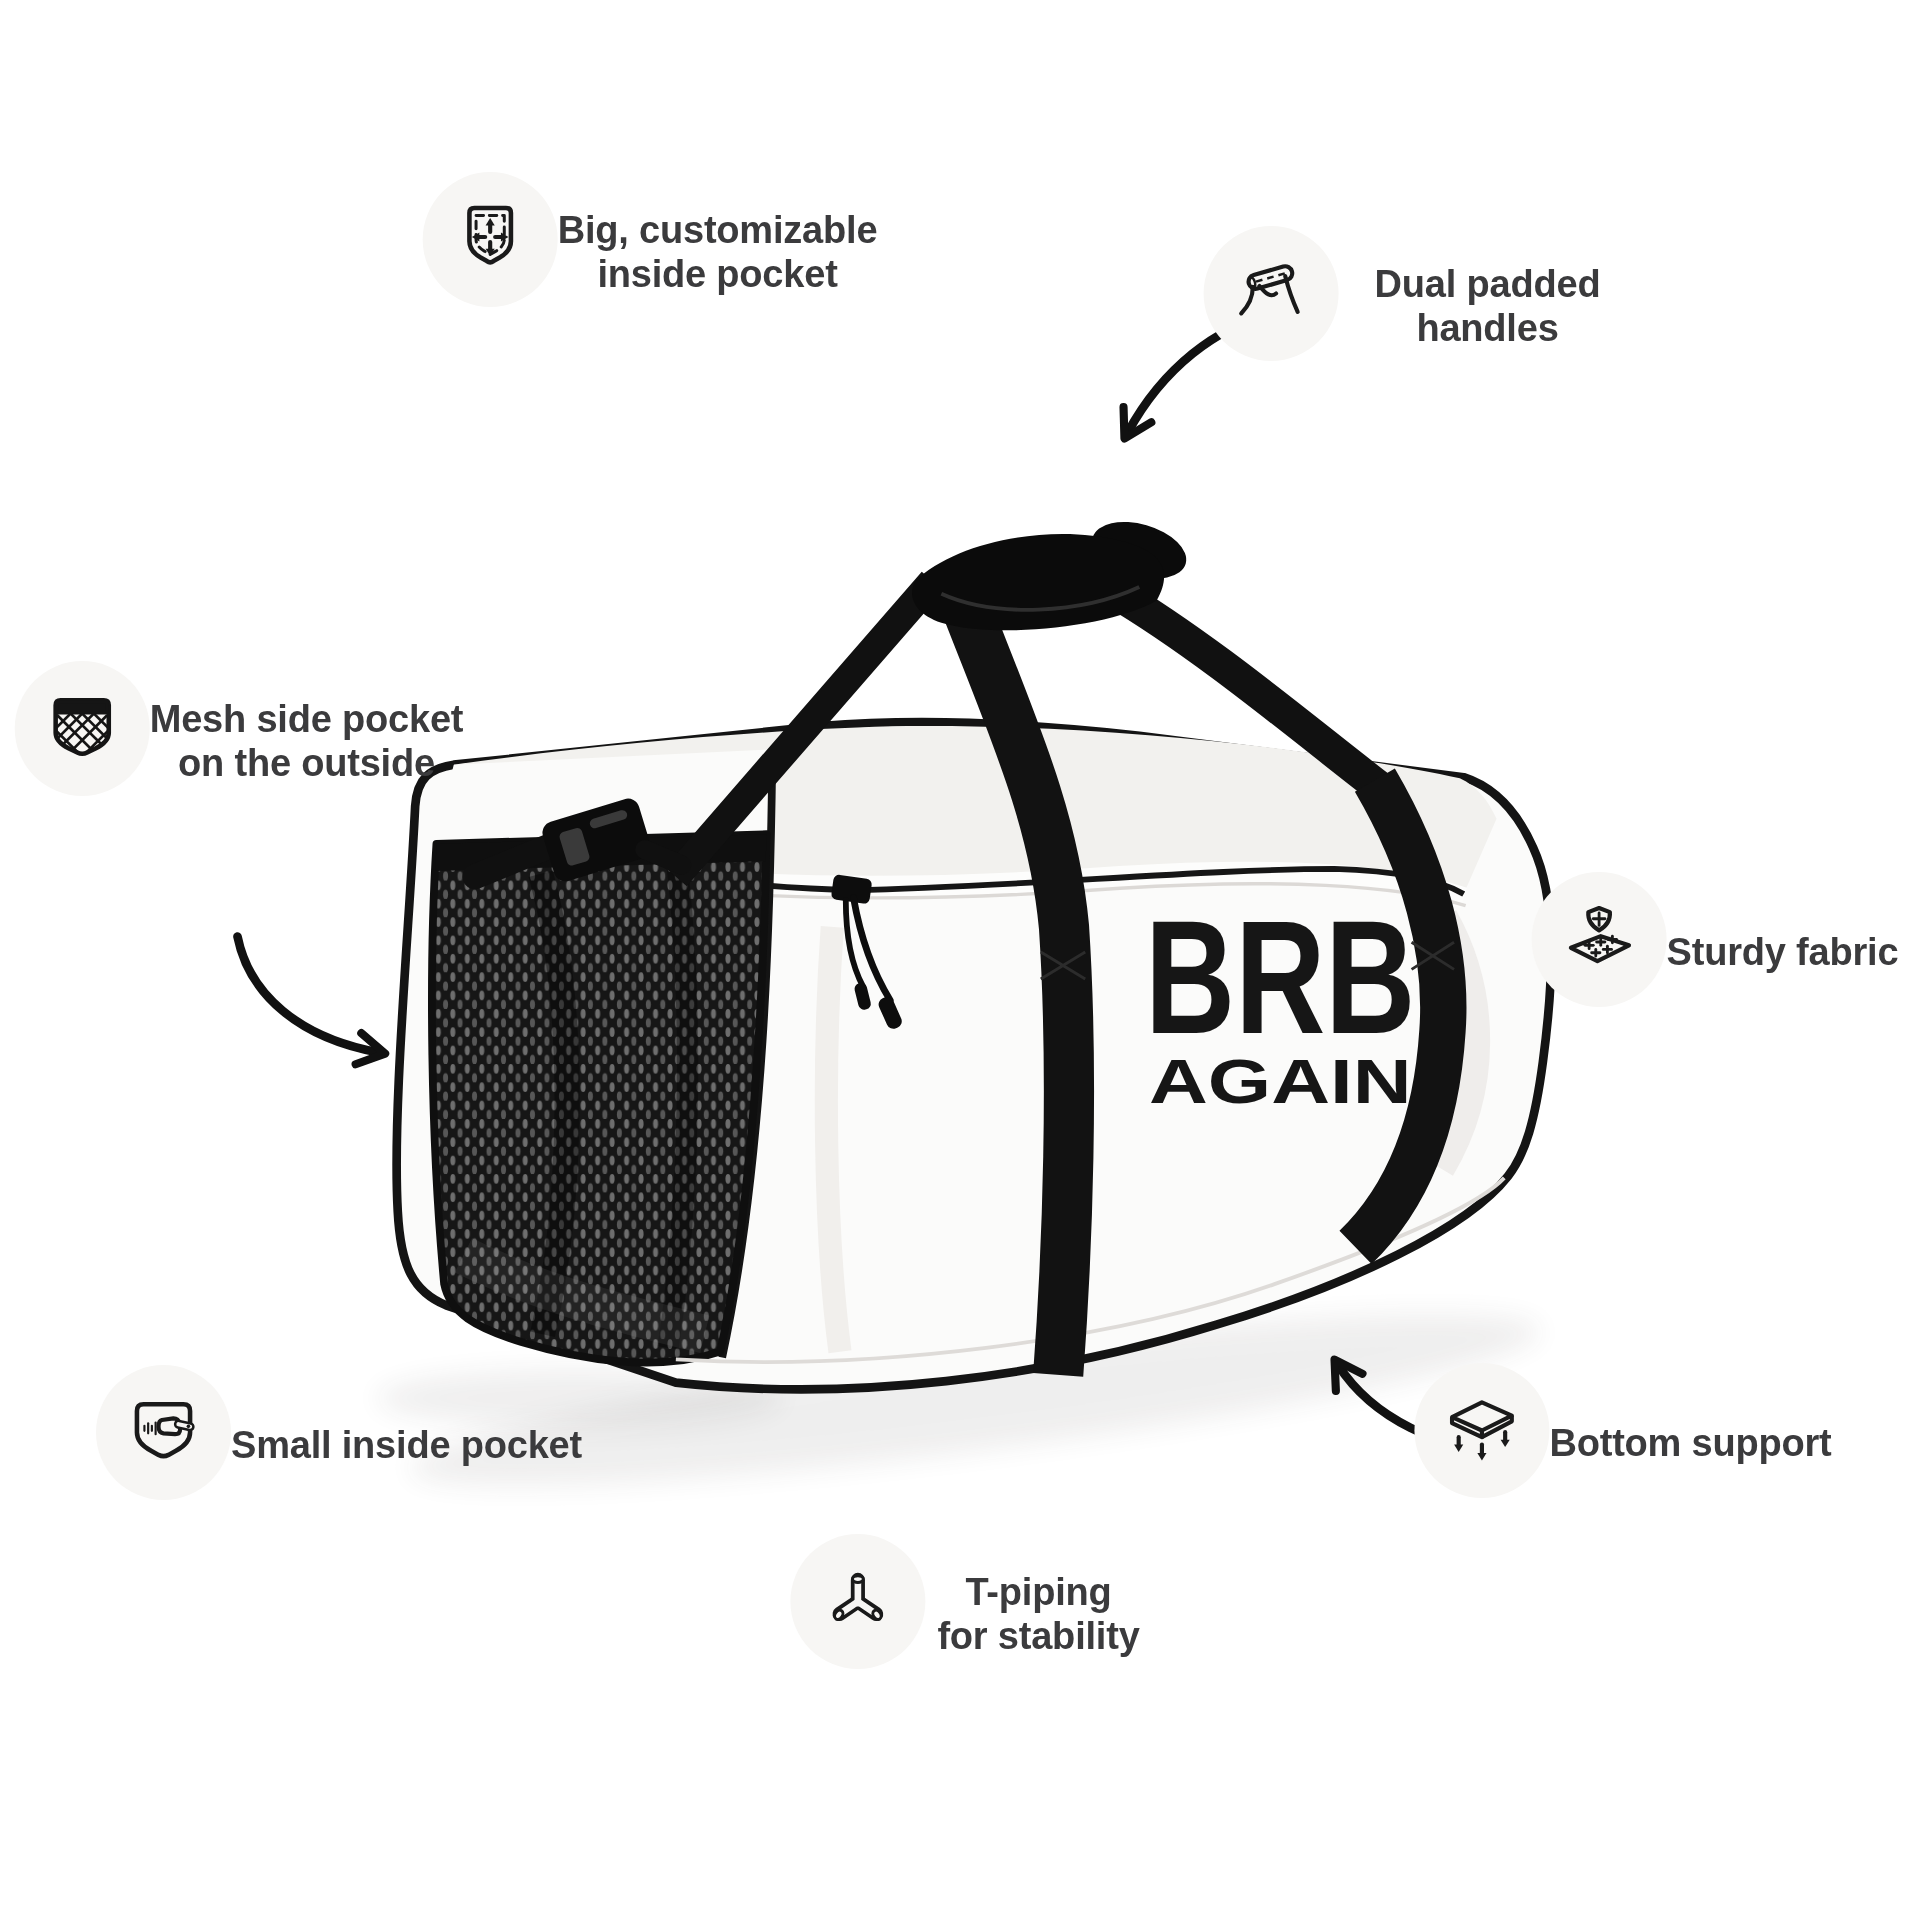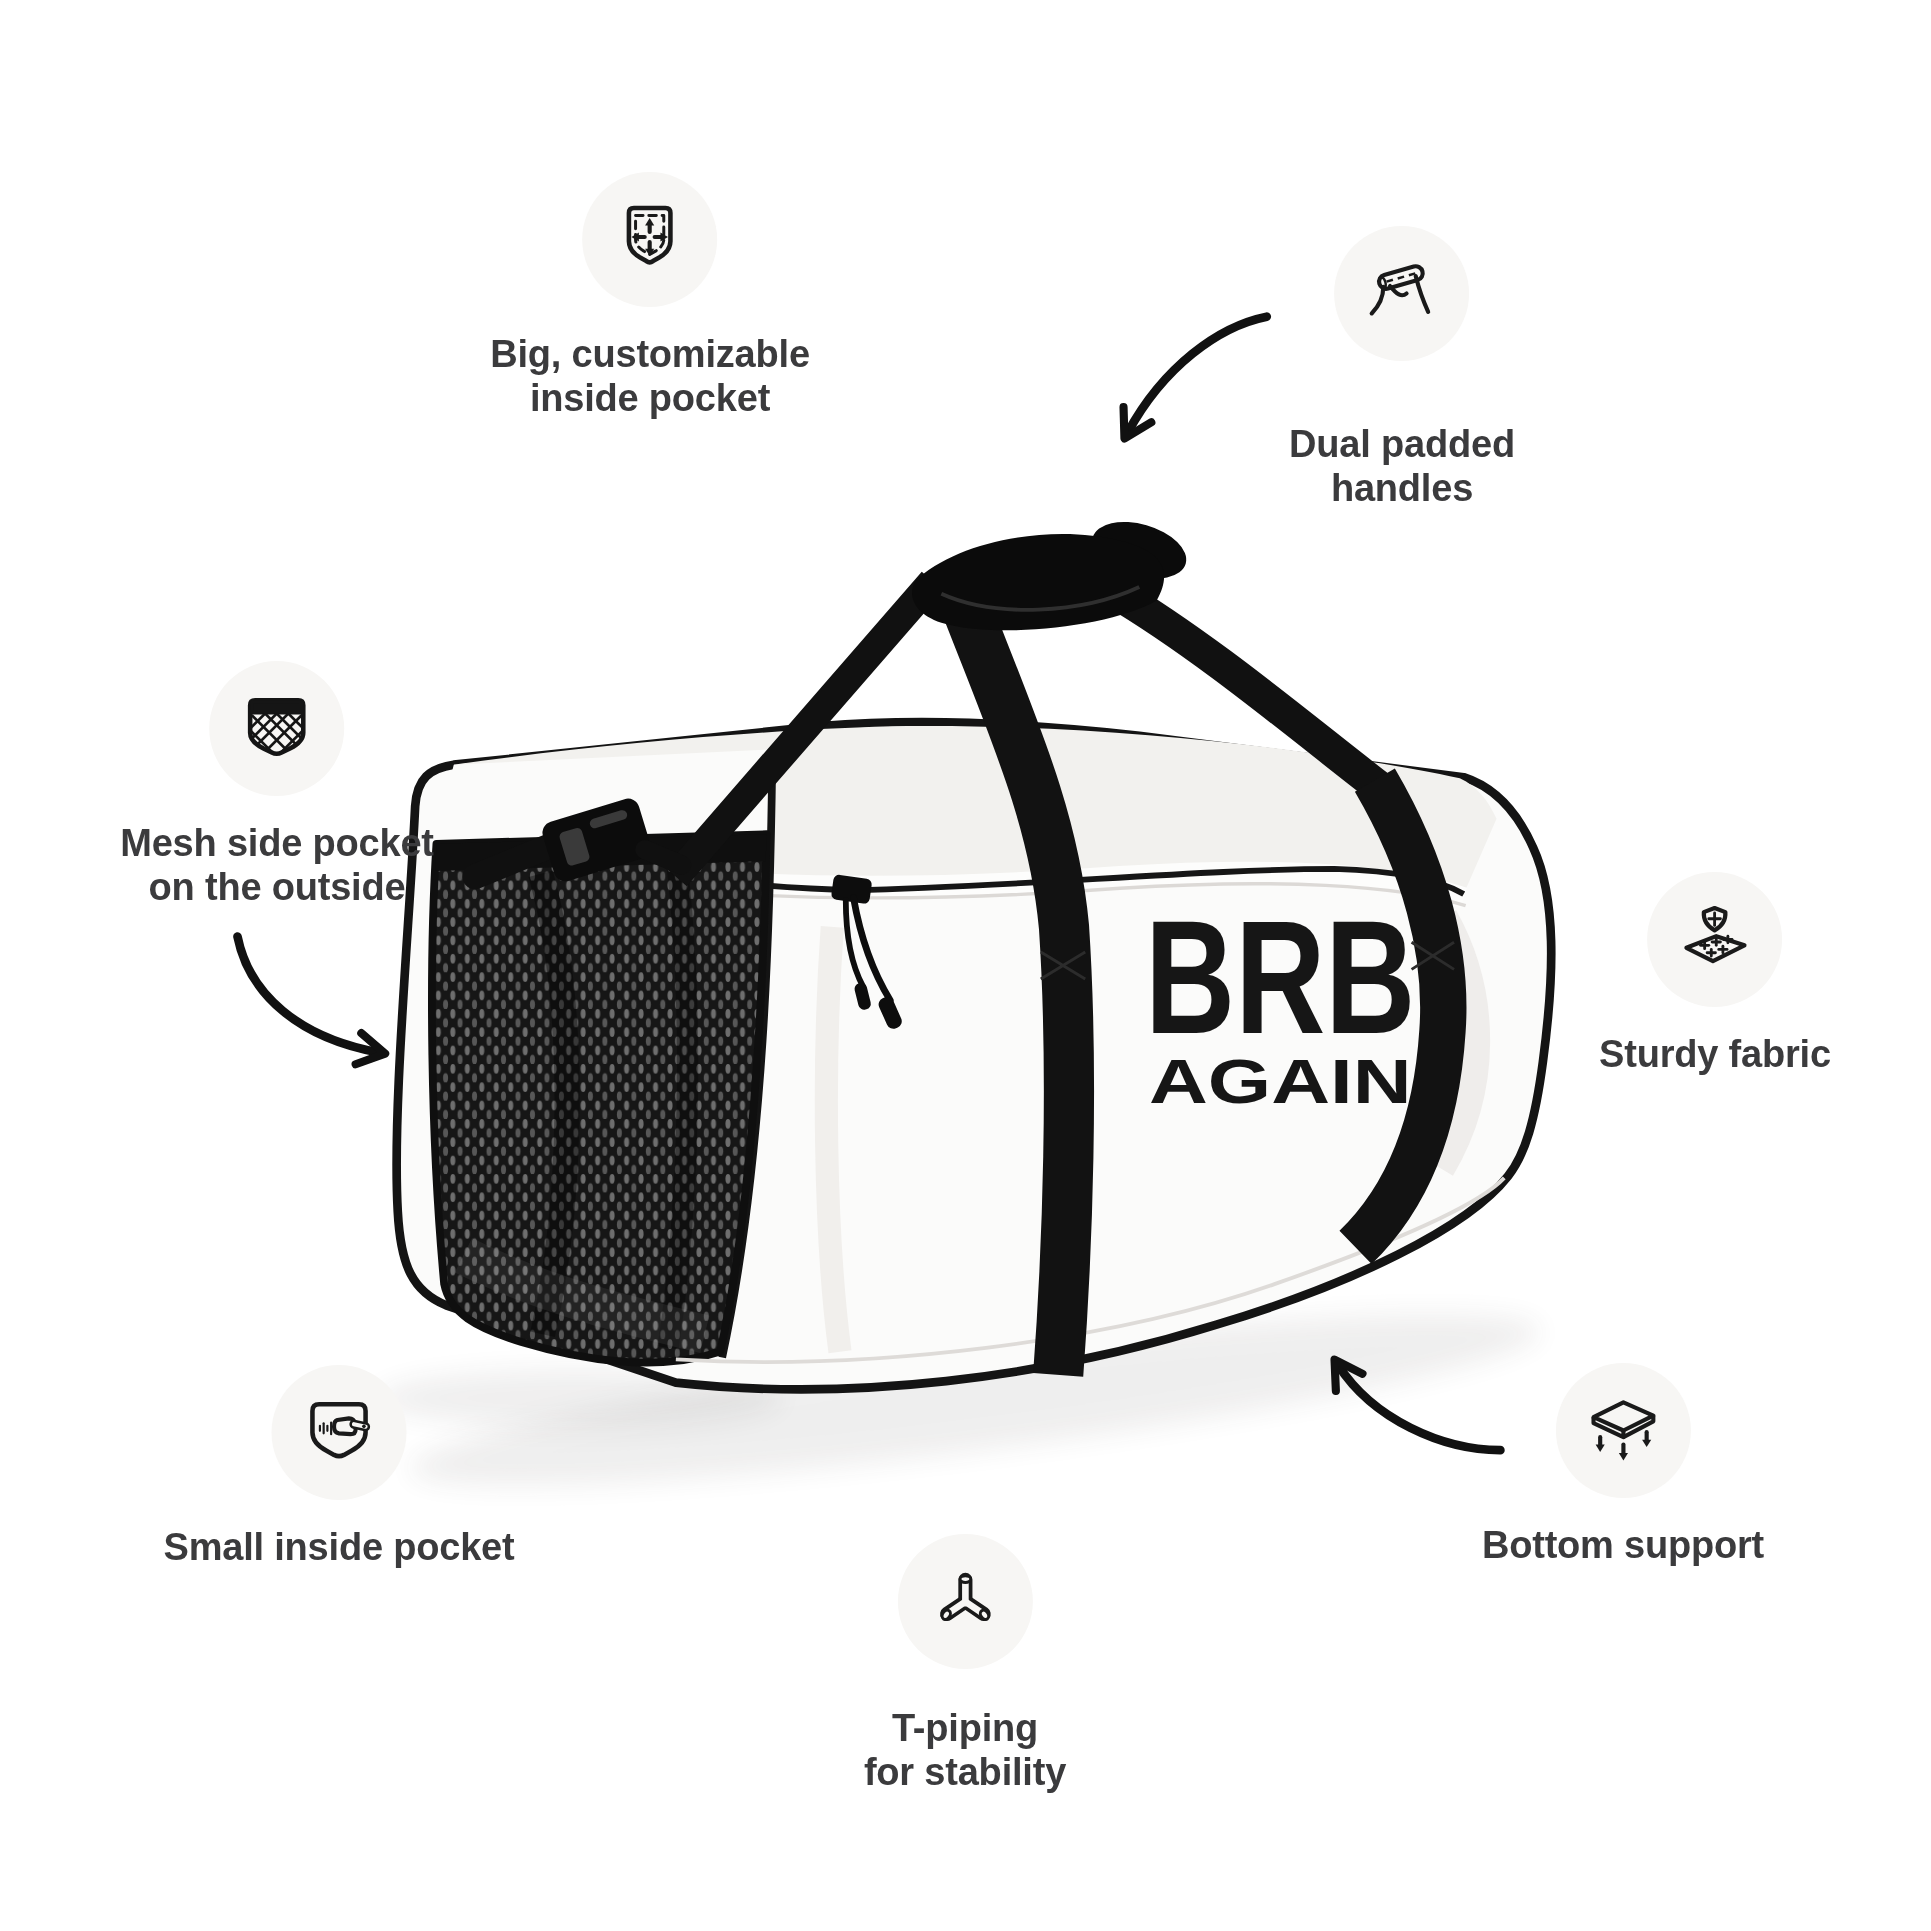--- a/index.html
+++ b/index.html
@@ -2,21 +2,21 @@
 <html><head>
 <meta charset="utf-8">
 <style>
   html,body { margin:0; padding:0; background:#ffffff; }
   .canvas {
     position:relative; width:1931px; height:1931px; background:#ffffff;
     overflow:hidden; font-family:"Liberation Sans", sans-serif;
   }
   .bag-svg { position:absolute; left:0; top:0; width:1931px; height:1931px; }
   .feature { position:absolute; transform:translateX(-50%);
-    display:flex; flex-direction:column; align-items:center; }
+    display:flex; flex-direction:row; align-items:center; }
   .icon-circle {
     width:135px; height:135px; border-radius:50%; background:#f7f6f4;
     display:flex; align-items:center; justify-content:center;
   }
   .icon { width:83px; height:83px; display:block; }
   .icon svg { width:83px; height:83px; display:block; }
   .label {
     margin-top:25px; text-align:center; color:#3b3b3d;
     font-size:38px; font-weight:bold; line-height:1.17; letter-spacing:-0.2px;
     white-space:nowrap;
@@ -189,21 +189,21 @@
   </g>
 </svg>
         </span>
     </div>
     <div class="label">
       <div>Dual padded</div>
         <div>handles</div>
     </div>
   </div>
 
-  <div class="feature" style="left:239px; top:661px;margin-left:38px;">
+  <div class="feature" style="left:239px; top:661px;">
     <div class="icon-circle">
       <span class="icon">
           <svg viewBox="0 0 100 100">
   <defs>
               <clipPath id="mpc">
                 <path d="M19 32 L81 32 L81 55 Q81 66 66 74 L56 79 Q50 82 44 79 L34 74 Q19 66 19 55 Z"></path>
               </clipPath>
             </defs>
   <path d="M24 16 L76 16 Q82 16 82 22 L82 55 Q82 66 66 74 L56 79 Q50 82 44 79 L34 74 Q18 66 18 55 L18 22 Q18 16 24 16 Z" fill="none" stroke="#151515" stroke-width="5.5" stroke-linejoin="round"></path>
   <path d="M22 18 L78 18 Q80 18 80 20 L80 31 L20 31 L20 20 Q20 18 22 18 Z" fill="#151515" stroke="#151515" stroke-width="4" stroke-linejoin="round"></path>

